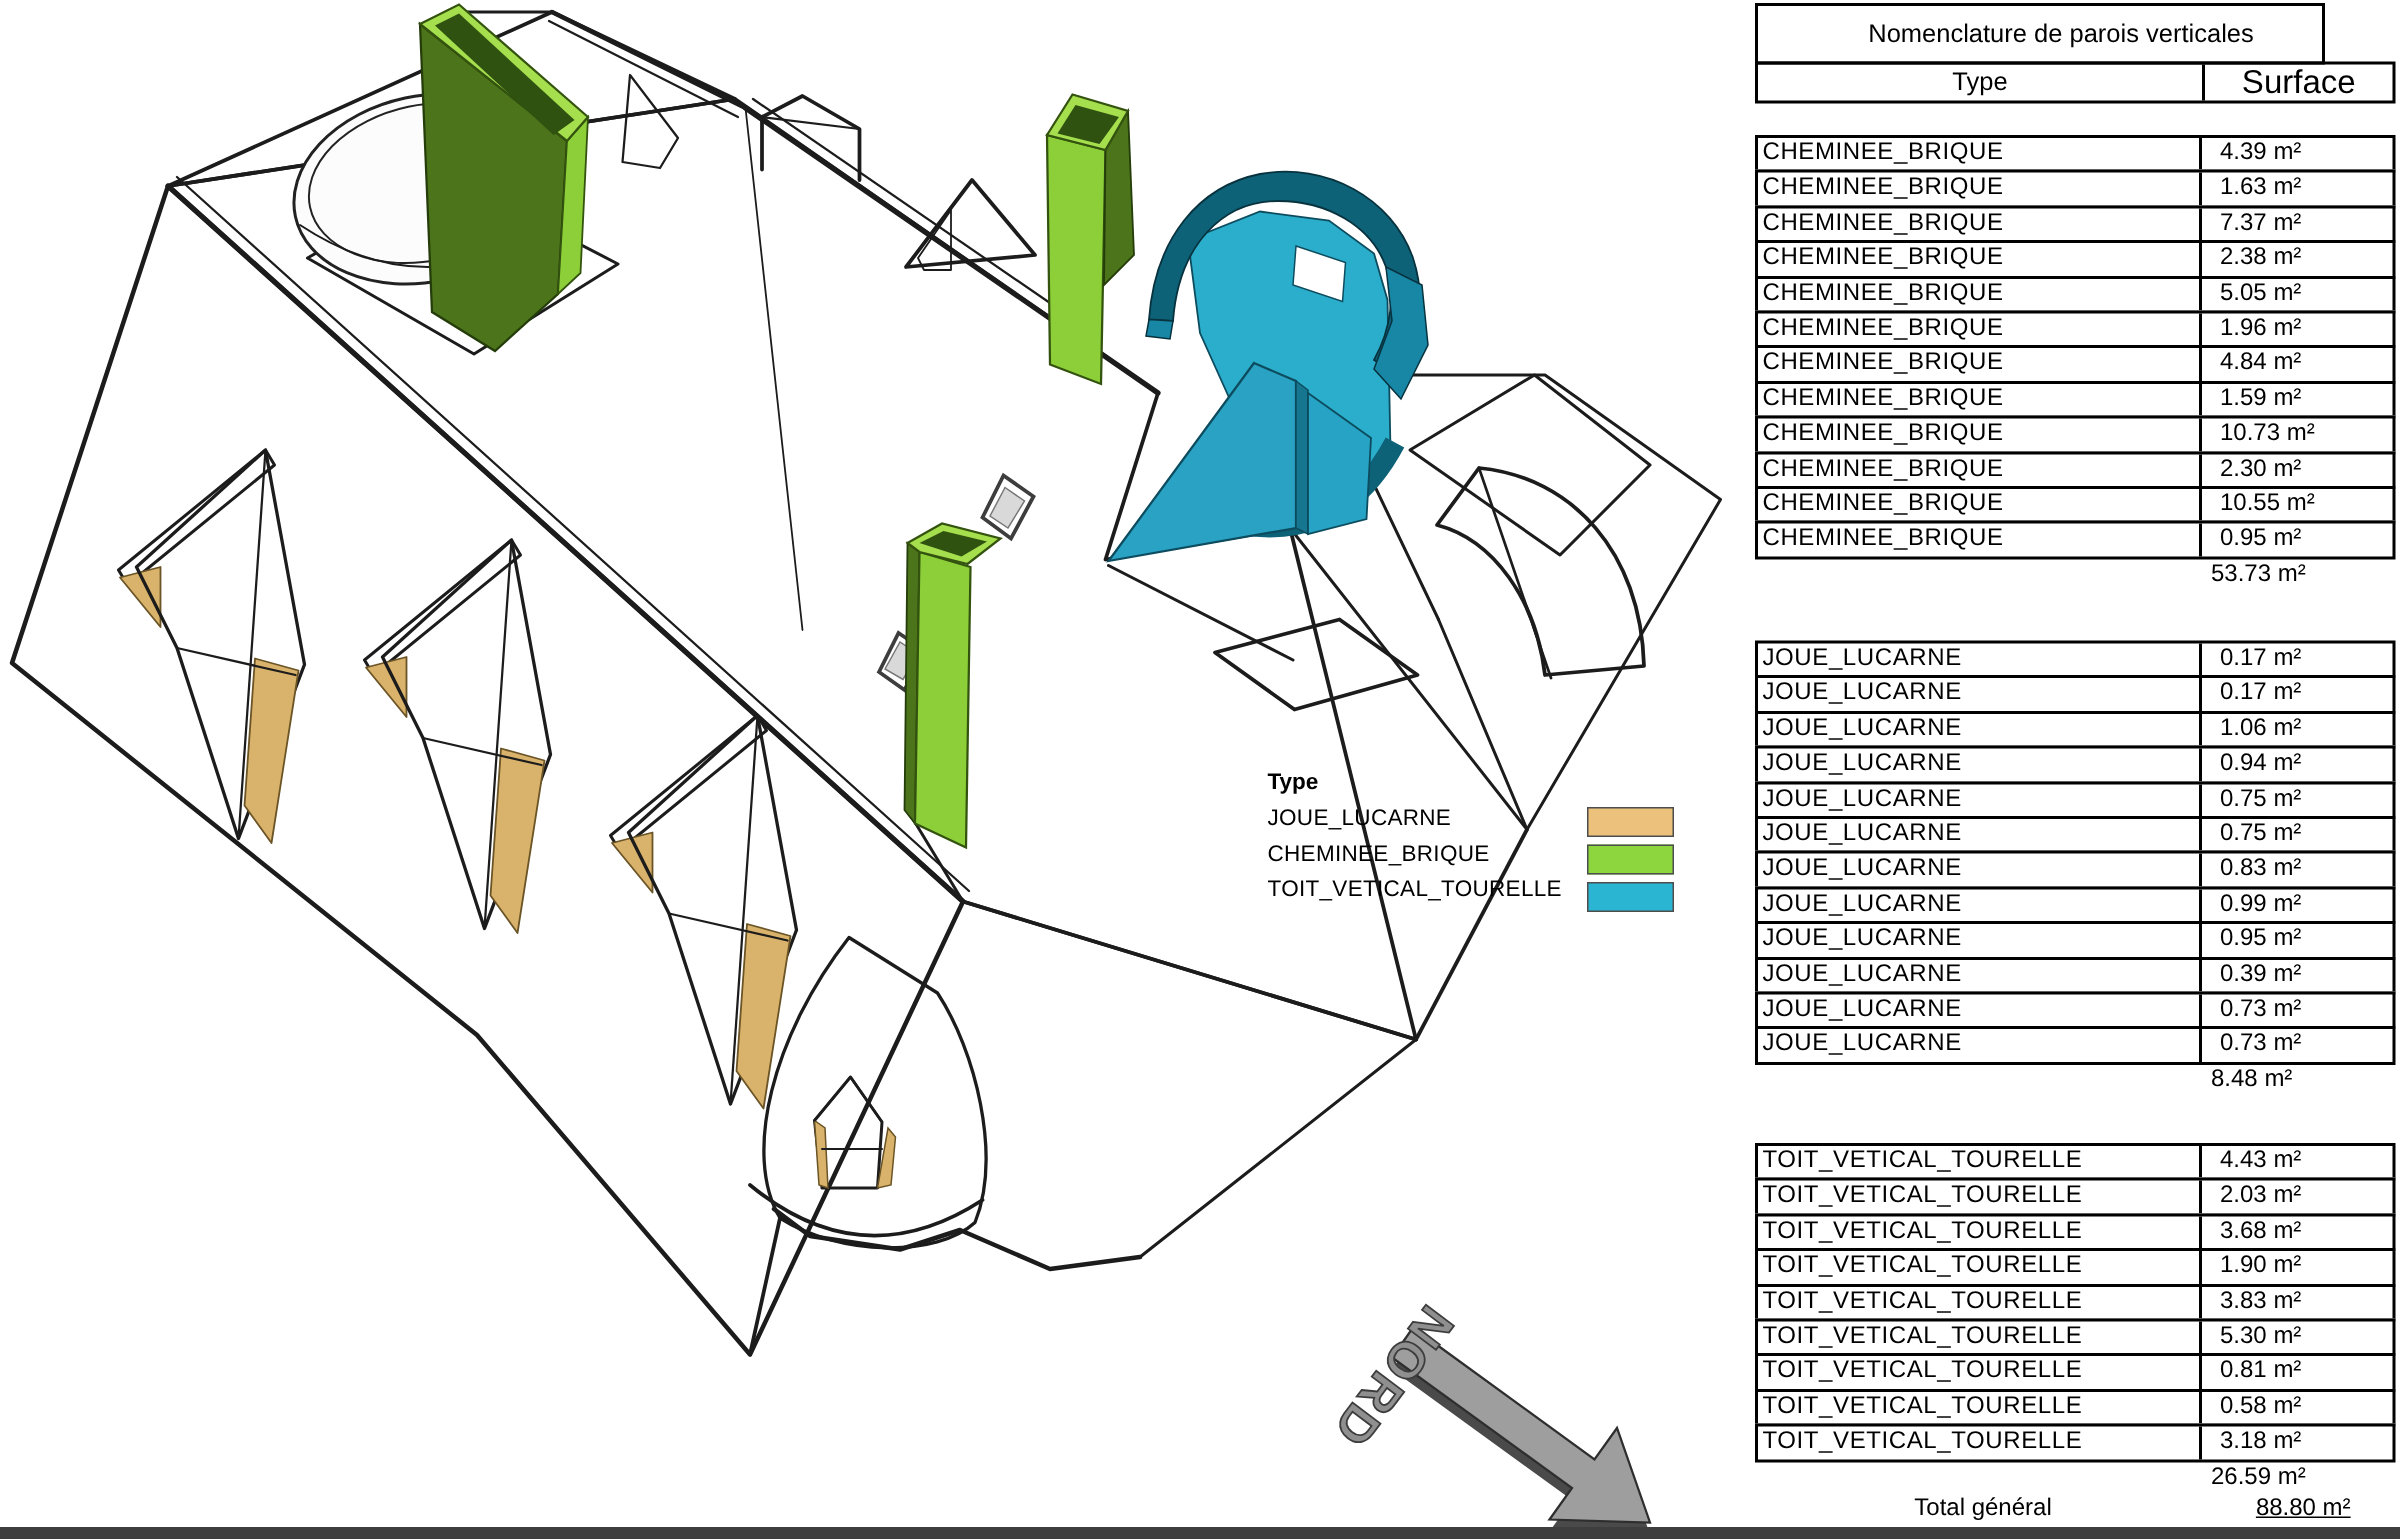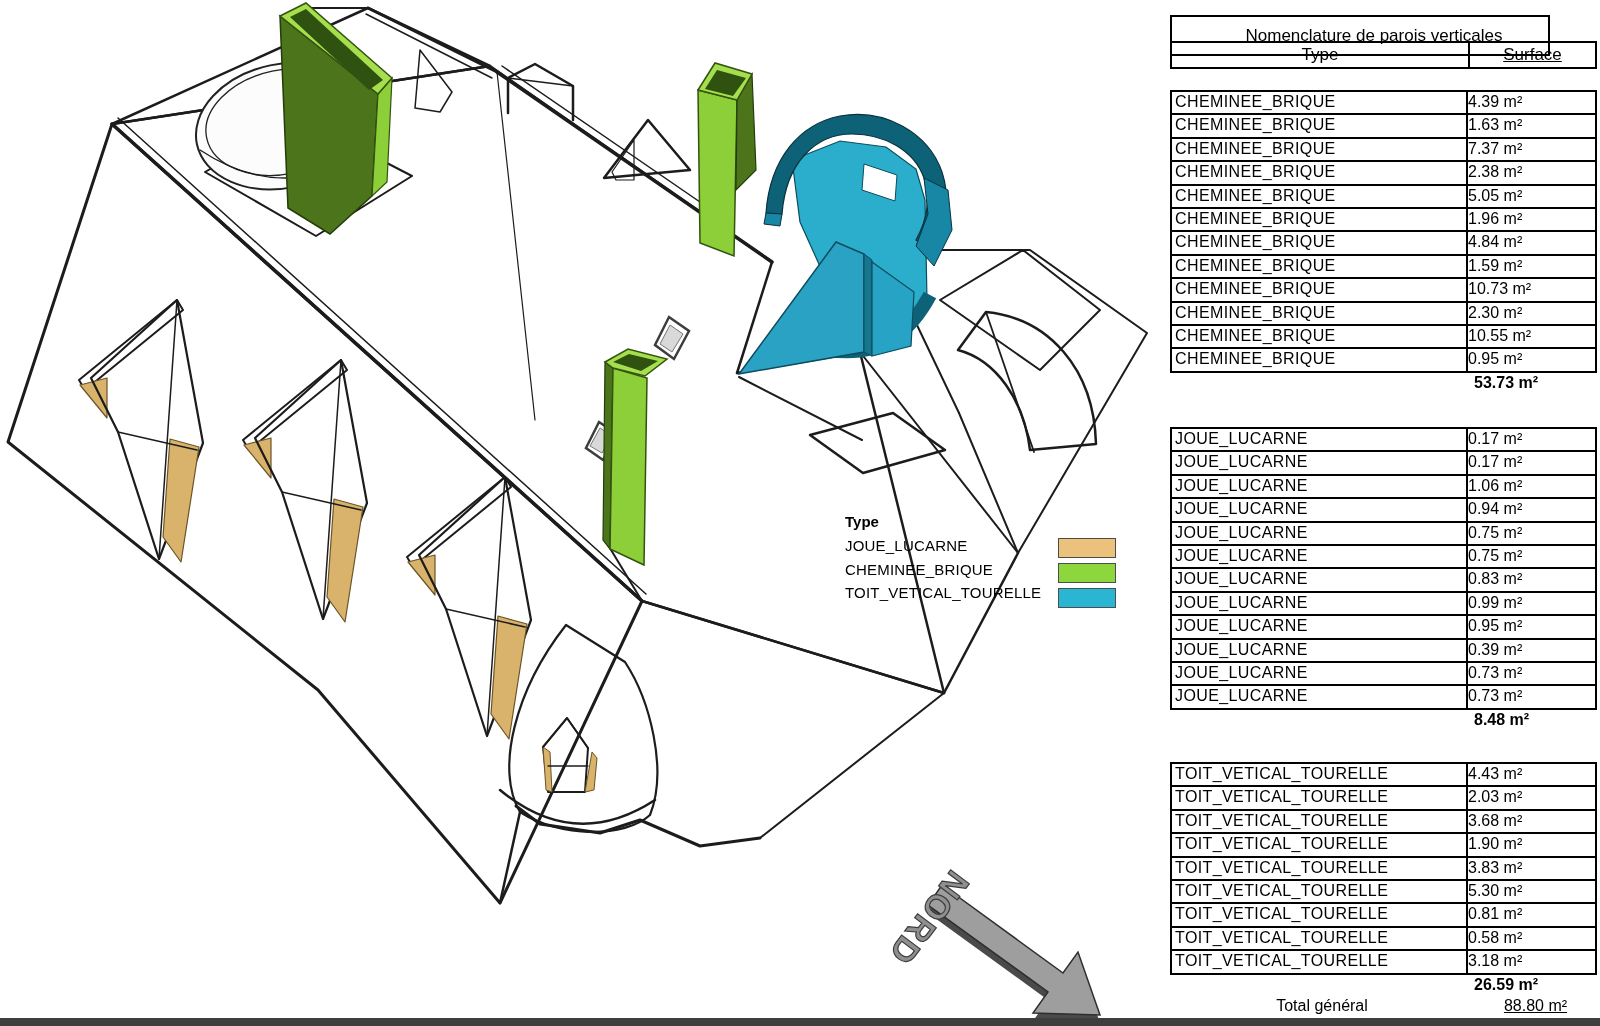--- a/index.html
+++ b/index.html
@@ -1,34 +1,34 @@
 <!DOCTYPE html>
 <html><head>
 <meta charset="utf-8">
 <style>
   html,body{margin:0;padding:0;background:#fff;}
   body{width:1600px;height:1026px;position:relative;overflow:hidden;
        font-family:"Liberation Sans",sans-serif;color:#000;}
   
   .sched{position:absolute;left:1170px;top:0;width:427px;}
-  .sched-title{position:absolute;left:0;top:15px;width:380px;height:41px;
+  .sched-title{position:absolute;left:0;top:2px;width:380px;height:41px;
     border:2px solid #000;box-sizing:border-box;display:flex;align-items:center;
     justify-content:center;font-size:17px;padding-left:28px;}
   .sched-head{position:absolute;left:0;top:41px;width:427px;height:28px;
     border:2px solid #000;box-sizing:border-box;display:flex;}
   .sched-head .c1{width:296px;border-right:2px solid #000;display:flex;
     align-items:center;justify-content:center;font-size:17px;}
-  .sched-head .c2{flex:1;display:flex;align-items:center;justify-content:center;font-size:17px;text-decoration:underline;}
+  .sched-head .c2{flex:1;display:flex;align-items:center;justify-content:center;font-size:22px;}
   .srow{position:absolute;left:0;width:427px;height:25.4px;border:2px solid #000;
     box-sizing:border-box;display:flex;background:#fff;}
   .srow .c1{width:296px;border-right:2px solid #000;padding:1px 0 0 3px;
     font-size:16px;letter-spacing:.4px;white-space:nowrap;overflow:hidden;box-sizing:border-box;}
-  .srow .c2{flex:1;padding:1px 0 0 0;font-size:16px;white-space:nowrap;box-sizing:border-box;}
+  .srow .c2{flex:1;padding:1px 0 0 12px;font-size:16px;white-space:nowrap;box-sizing:border-box;}
   .ssub{position:absolute;left:0;width:427px;height:23px;padding:2px 0 0 304px;
-    box-sizing:border-box;font-size:16px;font-weight:bold;}
+    box-sizing:border-box;font-size:16px;}
   .stotal{position:absolute;left:0;width:427px;height:23px;box-sizing:border-box;
     display:flex;font-size:16px;text-align:center;}
   .stotal .lab{width:296px;padding:2px 0 0 8px;box-sizing:border-box;}
   .stotal .val{flex:1;padding:2px 0 0 8px;box-sizing:border-box;text-decoration:underline;}
   
   .legend{position:absolute;left:845px;top:513px;width:290px;}
   .legend .lg-title{font-size:15px;font-weight:bold;height:24px;}
   .lg-row{position:relative;height:23.5px;font-size:15px;letter-spacing:.2px;}
   .lg-swatch{position:absolute;left:213px;top:0;width:58px;height:20px;
     border:1px solid #4d4d4d;box-sizing:border-box;}

